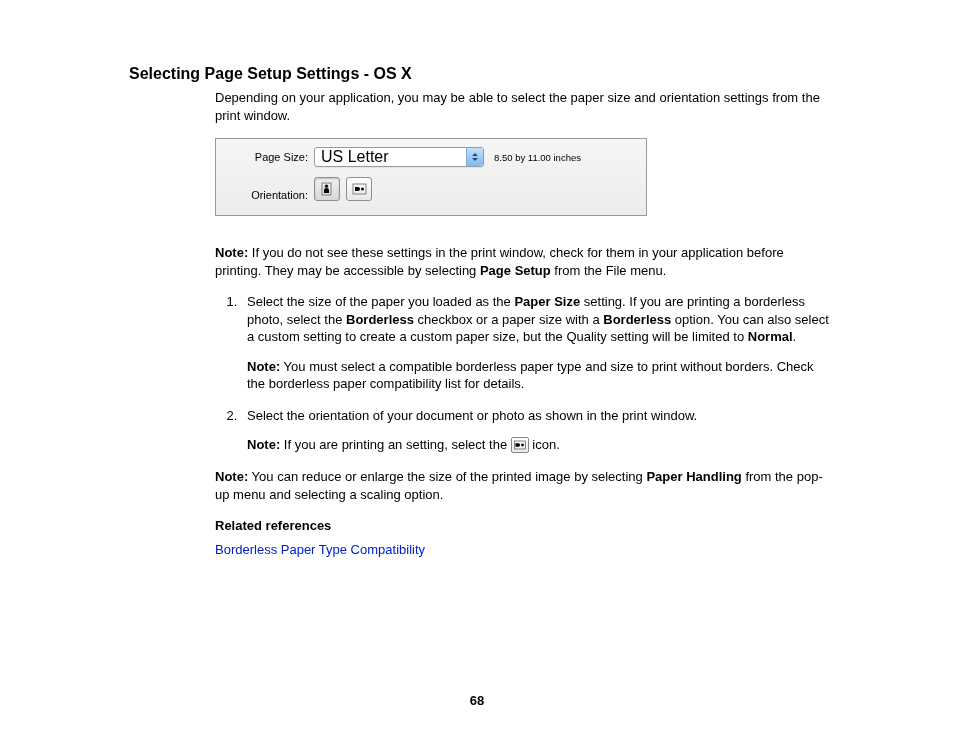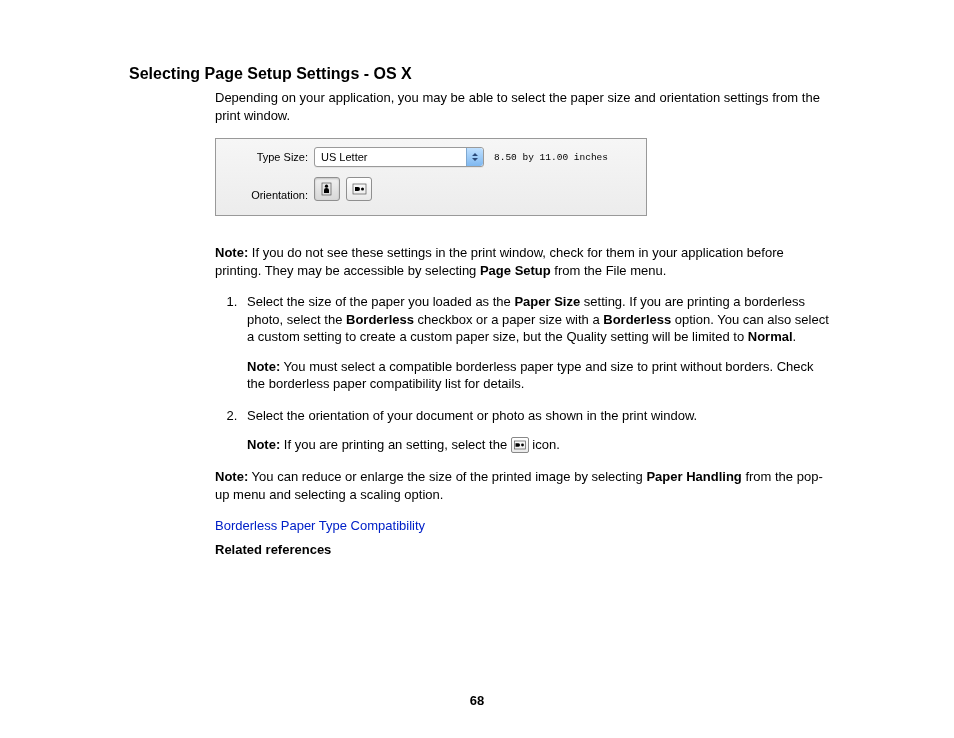--- a/index.html
+++ b/index.html
@@ -54,40 +54,39 @@
     border: 1px solid #9a9a9a;
     border-radius: 3px;
     background: #fff;
     height: 18px;
     width: 168px;
     box-shadow: 0 1px 0 rgba(0,0,0,0.05);
   }
   .select .sel-text {
     flex: 1;
     padding: 0 6px;
-    font-size: 11px;
+    font-size: 16px;
   }
   .select .sel-btn {
     width: 16px;
     height: 18px;
     background: linear-gradient(#bfe0ff,#7fb8f0);
     border-left: 1px solid #7fa8d0;
     border-top-right-radius: 3px;
     border-bottom-right-radius: 3px;
     display: flex;
     flex-direction: column;
     align-items: center;
     justify-content: center;
   }
   .sel-btn svg { display:block; }
   .dim {
     margin-left: 10px;
     font-size: 9.5px;
     color: #000;
-    font-family: Liberation Mono, monospace;
   }
   .orient-btn {
     width: 24px;
     height: 22px;
     border: 1px solid #8f8f8f;
     border-radius: 3px;
     background: linear-gradient(#fff,#e8e8e8);
     display: flex;
     align-items: center;
     justify-content: center;
@@ -144,21 +143,21 @@
 </head>
 <body>
 
 <div class="page">
   <h2 class="heading">Selecting Page Setup Settings - OS X</h2>
   <div class="content">
     <p>Depending on your application, you may be able to select the paper size and orientation settings from the print window.</p>
 
     <div class="screenshot">
       <div class="row">
-        <div class="row-label">Type Size:</div>
+        <div class="row-label">Page Size:</div>
         <div class="select">
           <div class="sel-text">US Letter</div>
           <div class="sel-btn">
             <svg width="8" height="10" viewBox="0 0 8 10">
                 <path d="M1 4 L4 1 L7 4 Z M1 6 L4 9 L7 6 Z" fill="#2b4a7a"></path>
               </svg>
           </div>
         </div>
         <div class="dim">8.50 by 11.00 inches</div>
       </div>
@@ -201,18 +200,18 @@
                 <path d="M2.5 4.3 L5.5 4.3 Q7 4.3 7 6 Q7 7.7 5.5 7.7 L2.5 7.7 Z" fill="#000"></path>
               </svg></span><span> icon.</span>
         </div>
       </li>
     </ol>
 
     <p>
       <strong>Note:</strong><span> You can reduce or enlarge the size of the printed image by selecting </span><strong>Paper Handling</strong><span> from the pop-up menu and selecting a scaling option.</span>
     </p>
 
+    <p class="meta-line"><strong>Related references</strong></p>
     <p class="meta-line"><a href="#" class="link">Borderless Paper Type Compatibility</a></p>
-    <p class="meta-line"><strong>Related references</strong></p>
   </div>
 </div>
 
 <div class="pagenum">68</div>
 
 </body></html>

